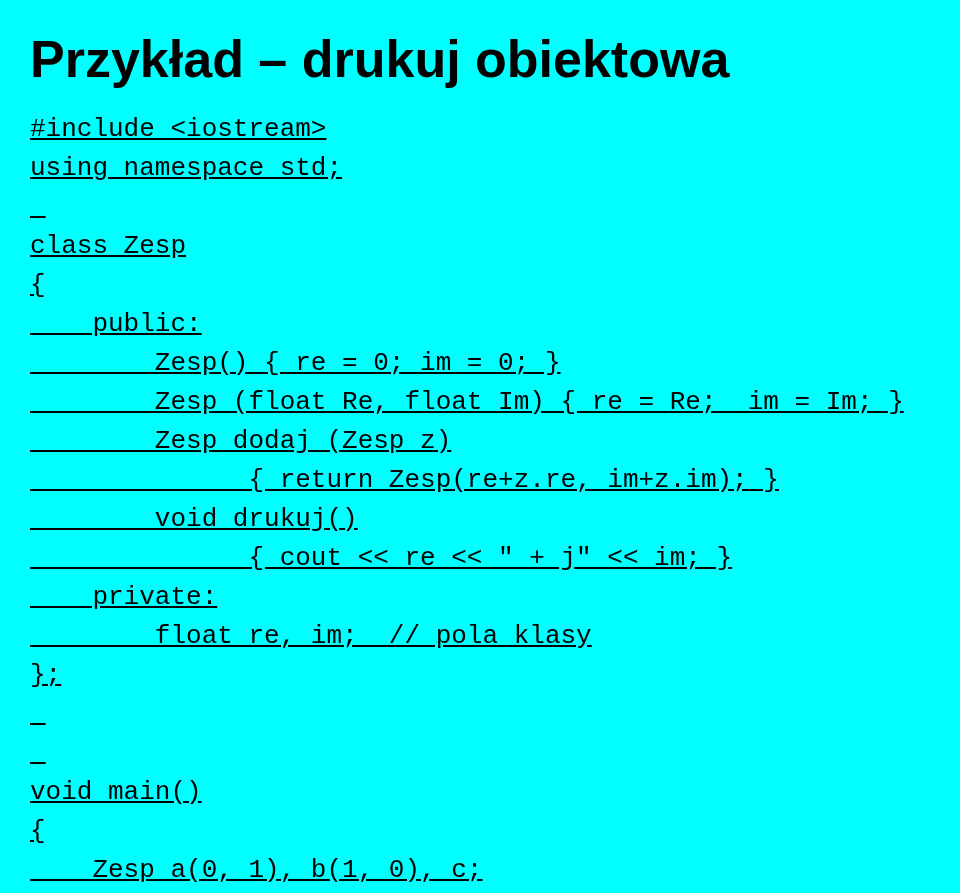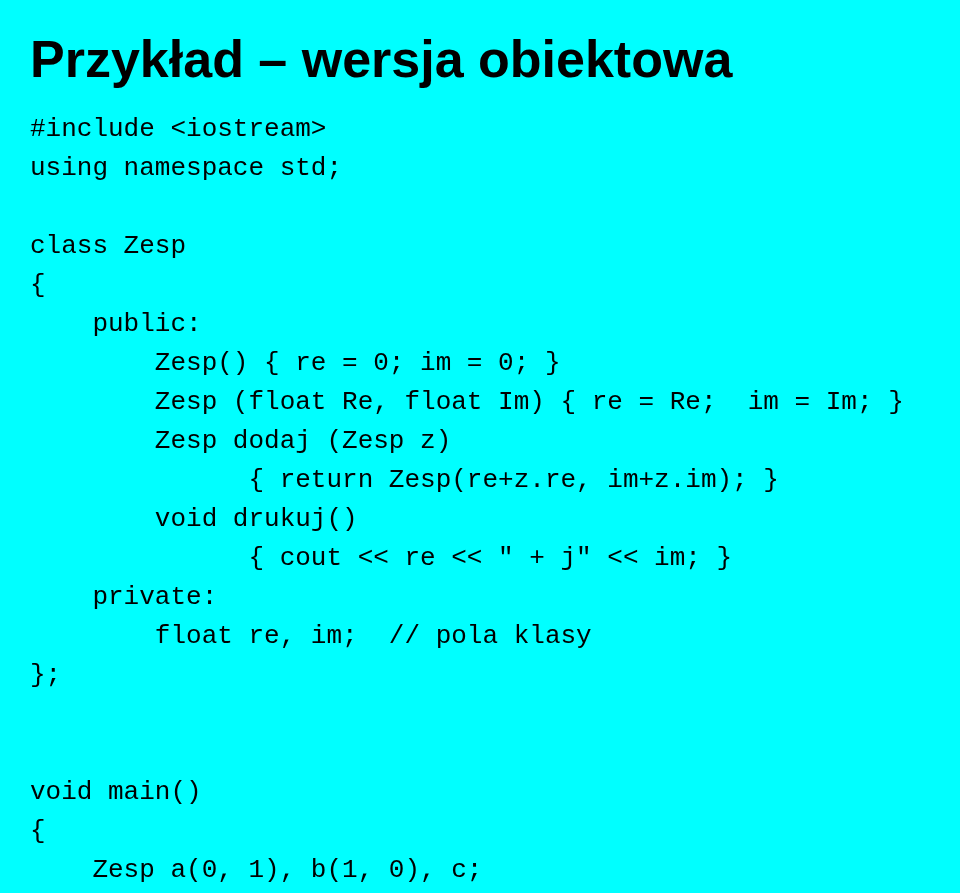--- a/index.html
+++ b/index.html
@@ -31,20 +31,21 @@
       font-family: 'Courier New', Courier, monospace;
       font-size: 26px;
       color: #000000;
       line-height: 1.5;
       white-space: pre;
     }
 
     .code-line {
       display: block;
       line-height: 1.5;
+      text-decoration: underline;
     }
   </style>
 </head>
 <body>
 
-<h1 class="page-title">Przykład – wersja obiektowa</h1>
+<h1 class="page-title">Przykład – drukuj obiektowa</h1>
 
 <div class="code-block" id="code-container"><span class="code-line">#include &lt;iostream&gt;</span><span class="code-line">using namespace std;</span><span class="code-line">&nbsp;</span><span class="code-line">class Zesp</span><span class="code-line">{</span><span class="code-line">    public:</span><span class="code-line">        Zesp() { re = 0; im = 0; }</span><span class="code-line">        Zesp (float Re, float Im) { re = Re;  im = Im; }</span><span class="code-line">        Zesp dodaj (Zesp z)</span><span class="code-line">              { return Zesp(re+z.re, im+z.im); }</span><span class="code-line">        void drukuj()</span><span class="code-line">              { cout &lt;&lt; re &lt;&lt; " + j" &lt;&lt; im; }</span><span class="code-line">    private:</span><span class="code-line">        float re, im;  // pola klasy</span><span class="code-line">};</span><span class="code-line">&nbsp;</span><span class="code-line">&nbsp;</span><span class="code-line">void main()</span><span class="code-line">{</span><span class="code-line">    Zesp a(0, 1), b(1, 0), c;</span><span class="code-line">    c = a.dodaj(b);</span></div>
 
 </body></html>

